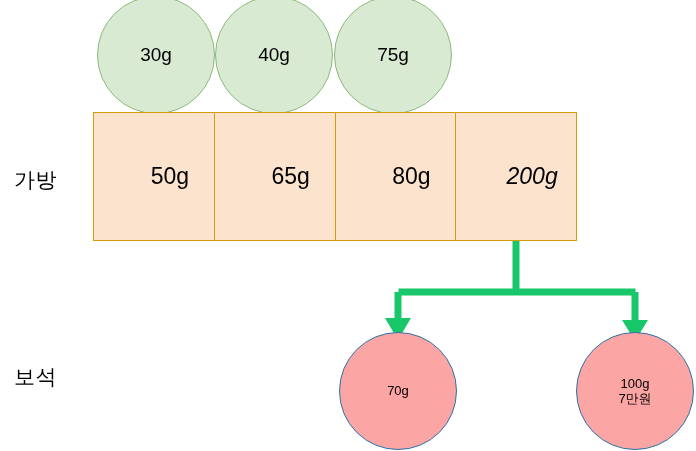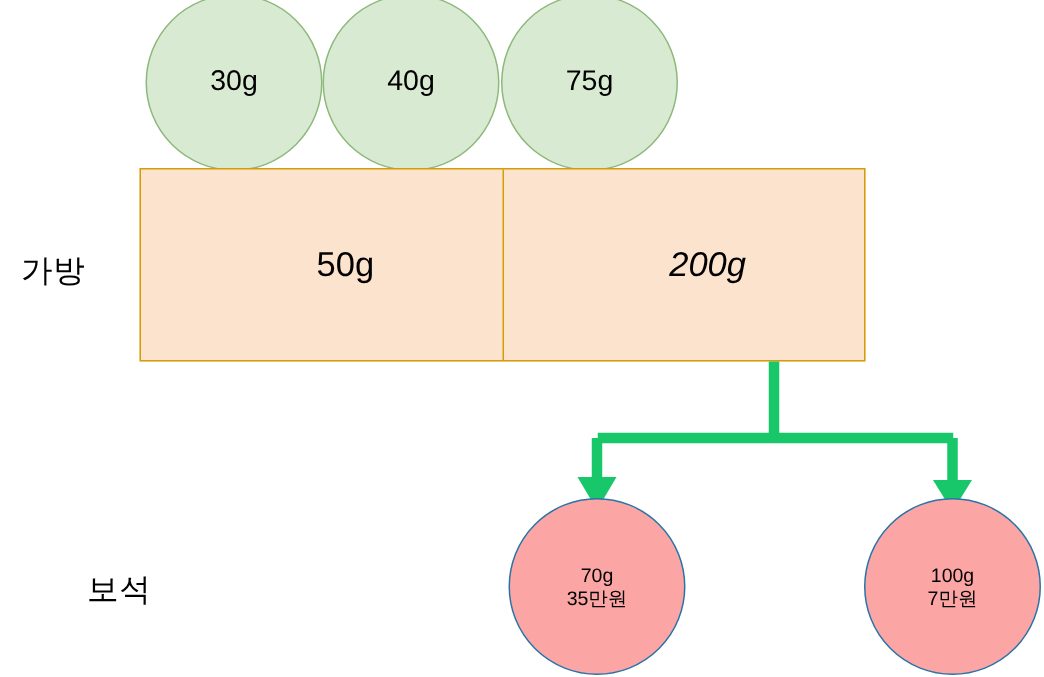--- a/index.html
+++ b/index.html
@@ -21,21 +21,21 @@
   
   .row-label {
     position: absolute;
     font-size: 21px;
     color: #000000;
     letter-spacing: 0.5px;
     white-space: nowrap;
     text-align: right;
   }
   #label-bag  { left: 14px; top: 166px; }
-  #label-gem  { left: 14px; top: 379px; margin-left: 44px; }
+  #label-gem  { left: 14px; top: 363px; }
 
   
   .circle {
     position: absolute;
     border-radius: 50%;
     display: flex;
     flex-direction: column;
     align-items: center;
     justify-content: center;
     box-sizing: border-box;
@@ -119,20 +119,22 @@
   </div>
   <div class="circle circle-green" id="green-1">
     <span class="ln1">40g</span>
   </div>
   <div class="circle circle-green" id="green-2">
     <span class="ln1">75g</span>
   </div>
 
   <div id="table">
     <div class="cell">50g</div>
+    <div class="cell">65g</div>
+    <div class="cell">80g</div>
     <div class="cell">200g</div>
   </div>
 
   <svg id="connector" viewBox="0 0 696 451">
     <g fill="none" stroke="#18c76a" stroke-width="7" stroke-linecap="butt">
 
       <path d="M 516 241 L 516 292"></path>
 
       <path d="M 398.5 292 L 635.5 292"></path>
 
@@ -140,20 +142,19 @@
 
       <path d="M 635 292 L 635 324"></path>
     </g>
 
     <polygon points="385,318 411,318 398,340" fill="#18c76a"></polygon>
     <polygon points="622,320 648,320 635,341" fill="#18c76a"></polygon>
   </svg>
 
   <div class="circle circle-blue" id="blue-0">
     <span class="ln1">70g</span>
-    <span class="ln2">35만원</span>
   </div>
   <div class="circle circle-blue" id="blue-1">
     <span class="ln1">100g</span>
     <span class="ln2">7만원</span>
   </div>
 
 </div>
 
 </body></html>

